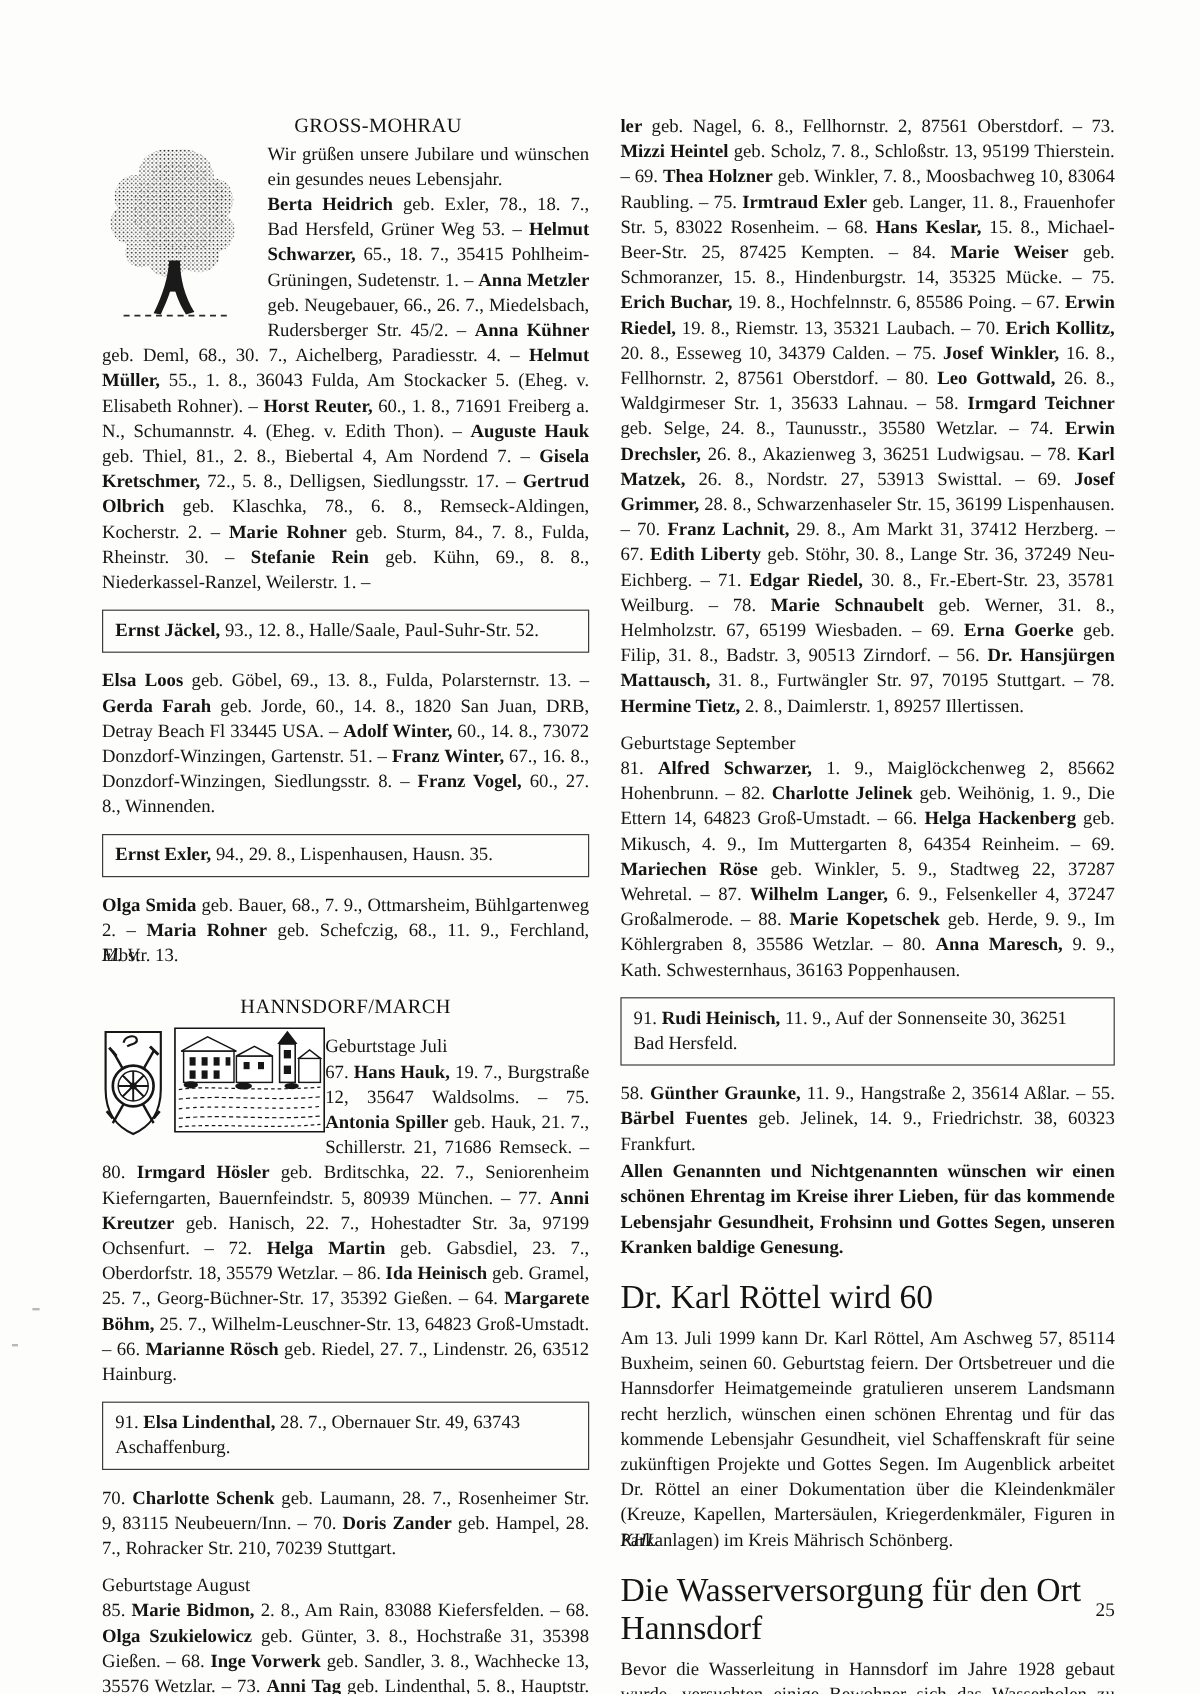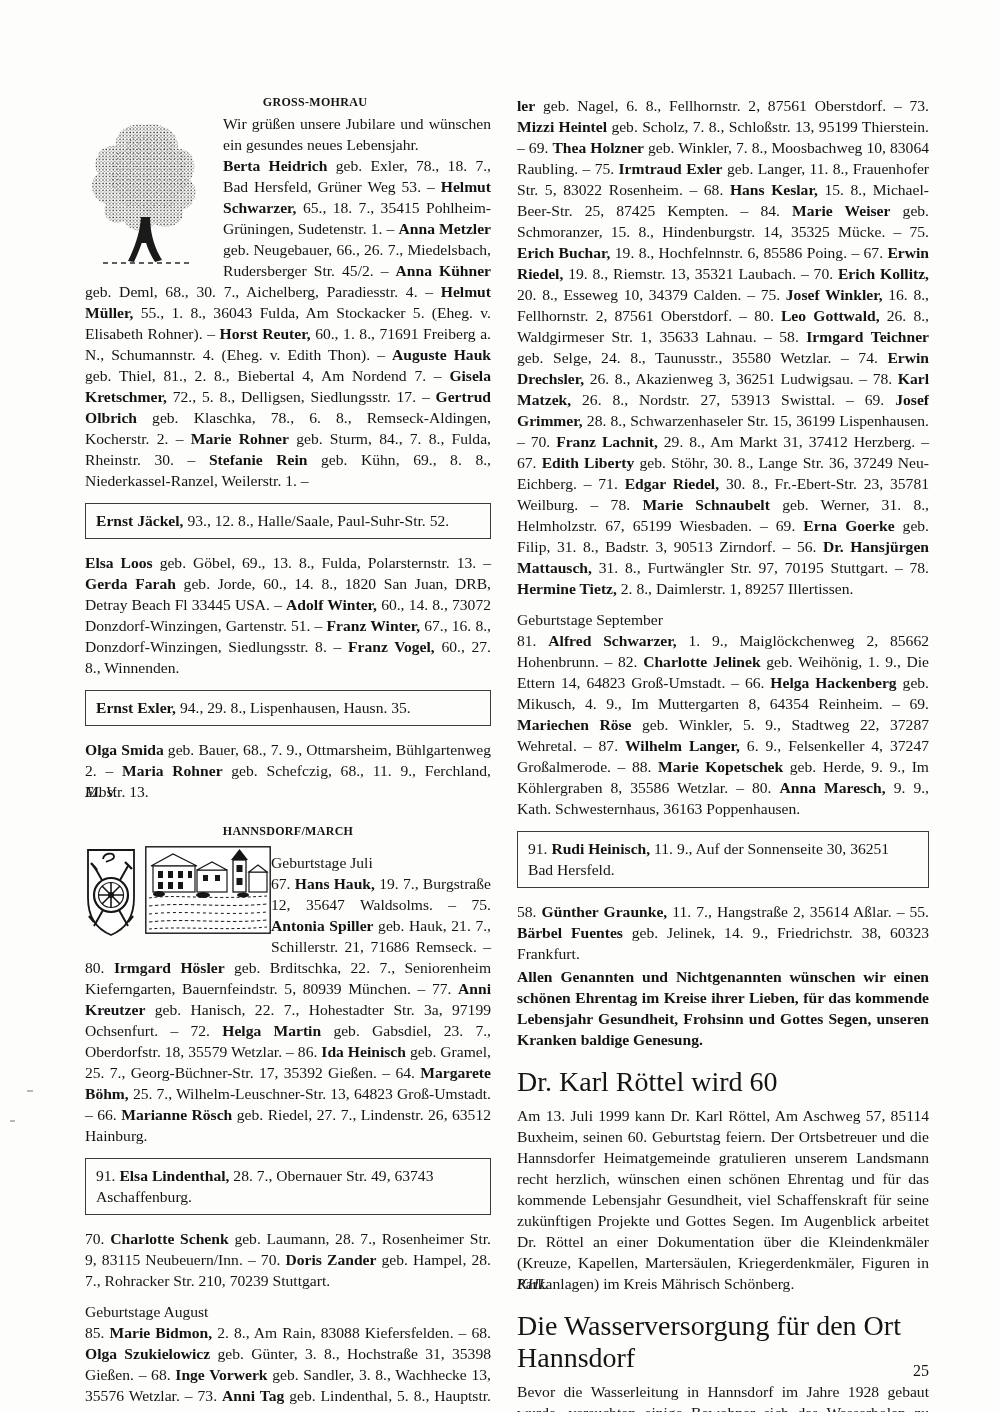--- a/index.html
+++ b/index.html
@@ -9,21 +9,21 @@
     -webkit-font-smoothing:antialiased;
   }
   .col{position:absolute;top:95px;}
   .col-left{left:85px;width:406px;}
   .col-right{left:517px;width:412px;}
   p.body{
     font-size:15.6px;line-height:21px;text-align:justify;margin:0;
   }
   .subtitle{font-size:15.6px;line-height:21px;margin:10px 0 0 0;text-align:left;font-family:Liberation Serif, serif;}
   .section-title{
-    font-size:12px;font-weight:bold;text-align:center;
+    font-size:17px;font-weight:normal;text-align:center;
     margin:0 0 3px 0;letter-spacing:.3px;
   }
   .gross-title{margin-right:84px;}
   .hann-title{margin-top:22px;}
   .article-title{
     font-size:28px;font-weight:normal;text-align:left;
     margin:16px 0 7px 0;
   }
   .box{
     border:1.6px solid #3c3c3c;background:#fdfdfc;
@@ -32,21 +32,21 @@
   .box p.body{text-align:left;}
   .sig{
     display:block;text-align:left;font-style:italic;
     font-size:15.6px;line-height:21px;margin-top:-21px;
   }
   .tree-float{float:left;width:138px;height:172px;}
   .tree-float svg{margin-top:26px;}
   .hann-float{float:left;width:186px;height:100px;padding-top:4px;}
   .hann-float svg{vertical-align:top;}
   .page-number{
-    position:absolute;right:71px;bottom:32px;
+    position:absolute;right:71px;bottom:60px;
     font-size:16px;color:#141414;
   }
   .reg-mark{position:absolute;background:#b9b9b4;}
   b{font-weight:bold;}
 </style>
 </head>
 <body>
 
 <div class="col col-left">
 
@@ -160,21 +160,21 @@
 
   <p class="body"><b>ler</b><span> geb. Nagel, 6. 8., Fellhornstr. 2, 87561 Oberstdorf. – 73. </span><b>Mizzi Heintel</b><span> geb. Scholz, 7. 8., Schloßstr. 13, 95199 Thierstein. – 69. </span><b>Thea Holzner</b><span> geb. Winkler, 7. 8., Moosbachweg 10, 83064 Raubling. – 75. </span><b>Irmtraud Exler</b><span> geb. Langer, 11. 8., Frauenhofer Str. 5, 83022 Rosenheim. – 68. </span><b>Hans Keslar,</b><span> 15. 8., Michael-Beer-Str. 25, 87425 Kempten. – 84. </span><b>Marie Weiser</b><span> geb. Schmoranzer, 15. 8., Hindenburgstr. 14, 35325 Mücke. – 75. </span><b>Erich Buchar,</b><span> 19. 8., Hochfelnnstr. 6, 85586 Poing. – 67. </span><b>Erwin Riedel,</b><span> 19. 8., Riemstr. 13, 35321 Laubach. – 70. </span><b>Erich Kollitz,</b><span> 20. 8., Esseweg 10, 34379 Calden. – 75. </span><b>Josef Winkler,</b><span> 16. 8., Fellhornstr. 2, 87561 Oberstdorf. – 80. </span><b>Leo Gottwald,</b><span> 26. 8., Waldgirmeser Str. 1, 35633 Lahnau. – 58. </span><b>Irmgard Teichner</b><span> geb. Selge, 24. 8., Taunusstr., 35580 Wetzlar. – 74. </span><b>Erwin Drechsler,</b><span> 26. 8., Akazienweg 3, 36251 Ludwigsau. – 78. </span><b>Karl Matzek,</b><span> 26. 8., Nordstr. 27, 53913 Swisttal. – 69. </span><b>Josef Grimmer,</b><span> 28. 8., Schwarzenhaseler Str. 15, 36199 Lispenhausen. – 70. </span><b>Franz Lachnit,</b><span> 29. 8., Am Markt 31, 37412 Herzberg. – 67. </span><b>Edith Liberty</b><span> geb. Stöhr, 30. 8., Lange Str. 36, 37249 Neu-Eichberg. – 71. </span><b>Edgar Riedel,</b><span> 30. 8., Fr.-Ebert-Str. 23, 35781 Weilburg. – 78. </span><b>Marie Schnaubelt</b><span> geb. Werner, 31. 8., Helmholzstr. 67, 65199 Wiesbaden. – 69. </span><b>Erna Goerke</b><span> geb. Filip, 31. 8., Badstr. 3, 90513 Zirndorf. – 56. </span><b>Dr. Hansjürgen Mattausch,</b><span> 31. 8., Furtwängler Str. 97, 70195 Stuttgart. – 78. </span><b>Hermine Tietz,</b><span> 2. 8., Daimlerstr. 1, 89257 Illertissen.</span></p>
 
   <p class="subtitle">Geburtstage September</p>
   <p class="body"><span>81. </span><b>Alfred Schwarzer,</b><span> 1. 9., Maiglöckchenweg 2, 85662 Hohenbrunn. – 82. </span><b>Charlotte Jelinek</b><span> geb. Weihönig, 1. 9., Die Ettern 14, 64823 Groß-Umstadt. – 66. </span><b>Helga Hackenberg</b><span> geb. Mikusch, 4. 9., Im Muttergarten 8, 64354 Reinheim. – 69. </span><b>Mariechen Röse</b><span> geb. Winkler, 5. 9., Stadtweg 22, 37287 Wehretal. – 87. </span><b>Wilhelm Langer,</b><span> 6. 9., Felsenkeller 4, 37247 Großalmerode. – 88. </span><b>Marie Kopetschek</b><span> geb. Herde, 9. 9., Im Köhlergraben 8, 35586 Wetzlar. – 80. </span><b>Anna Maresch,</b><span> 9. 9., Kath. Schwesternhaus, 36163 Poppenhausen.</span></p>
 
   <div class="box">
     <p class="body"><span>91. </span><b>Rudi Heinisch,</b><span> 11. 9., Auf der Sonnenseite 30, 36251 Bad Hersfeld.</span></p>
   </div>
 
-  <p class="body"><span>58. </span><b>Günther Graunke,</b><span> 11. 7., Hangstraße 2, 35614 Aßlar. – 55. </span><b>Bärbel Fuentes</b><span> geb. Jelinek, 14. 9., Friedrichstr. 38, 60323 Frankfurt.</span></p>
+  <p class="body"><span>58. </span><b>Günther Graunke,</b><span> 11. 9., Hangstraße 2, 35614 Aßlar. – 55. </span><b>Bärbel Fuentes</b><span> geb. Jelinek, 14. 9., Friedrichstr. 38, 60323 Frankfurt.</span></p>
 
   <p class="body" style="margin-top:2px;font-weight:bold;"><span>Allen Genannten und Nichtgenannten wünschen wir einen schönen Ehrentag im Kreise ihrer Lieben, für das kommende Lebensjahr Gesundheit, Frohsinn und Gottes Segen, unseren Kranken baldige Genesung.</span></p>
 
   <section>
     <h2 class="article-title">Dr. Karl Röttel wird 60</h2>
     <p class="body"><span>Am 13. Juli 1999 kann Dr. Karl Röttel, Am Aschweg 57, 85114 Buxheim, seinen 60. Geburtstag feiern. Der Ortsbetreuer und die Hannsdorfer Heimatgemeinde gratulieren unserem Landsmann recht herzlich, wünschen einen schönen Ehrentag und für das kommende Lebensjahr Gesundheit, viel Schaffenskraft für seine zukünftigen Projekte und Gottes Segen. Im Augenblick arbeitet Dr. Röttel an einer Dokumentation über die Kleindenkmäler (Kreuze, Kapellen, Martersäulen, Kriegerdenkmäler, Figuren in Parkanlagen) im Kreis Mährisch Schönberg.</span></p>
     <span class="sig">KHL</span>
   </section>
 
   <section>

